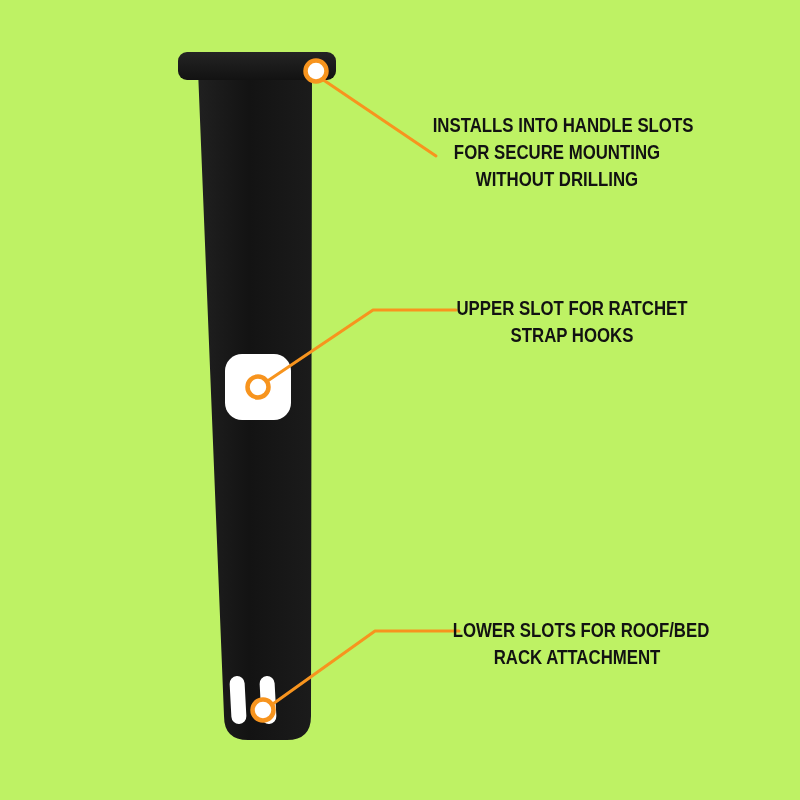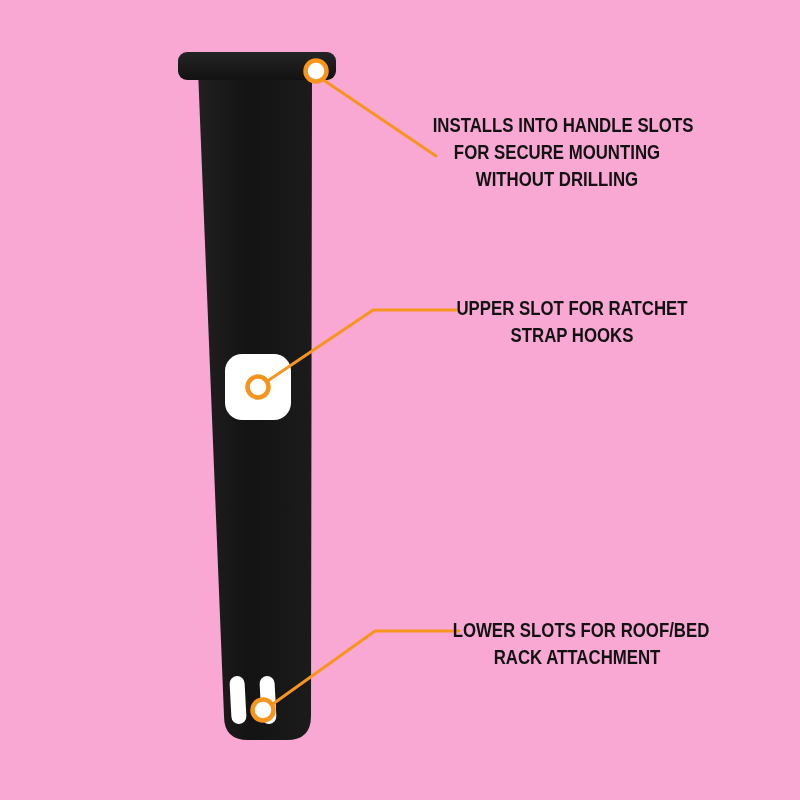--- a/index.html
+++ b/index.html
@@ -5,21 +5,21 @@
   * { box-sizing: border-box; }
   html, body {
     margin: 0;
     padding: 0;
     background: #ffffff;
   }
   .canvas {
     position: relative;
     width: 800px;
     height: 800px;
-    background: #f9a8d4;
+    background: #bef264;
     font-family: "Liberation Sans", sans-serif;
     overflow: hidden;
   }
   .diagram-svg {
     position: absolute;
     left: 0;
     top: 0;
   }
   .annotation {
     position: absolute;

